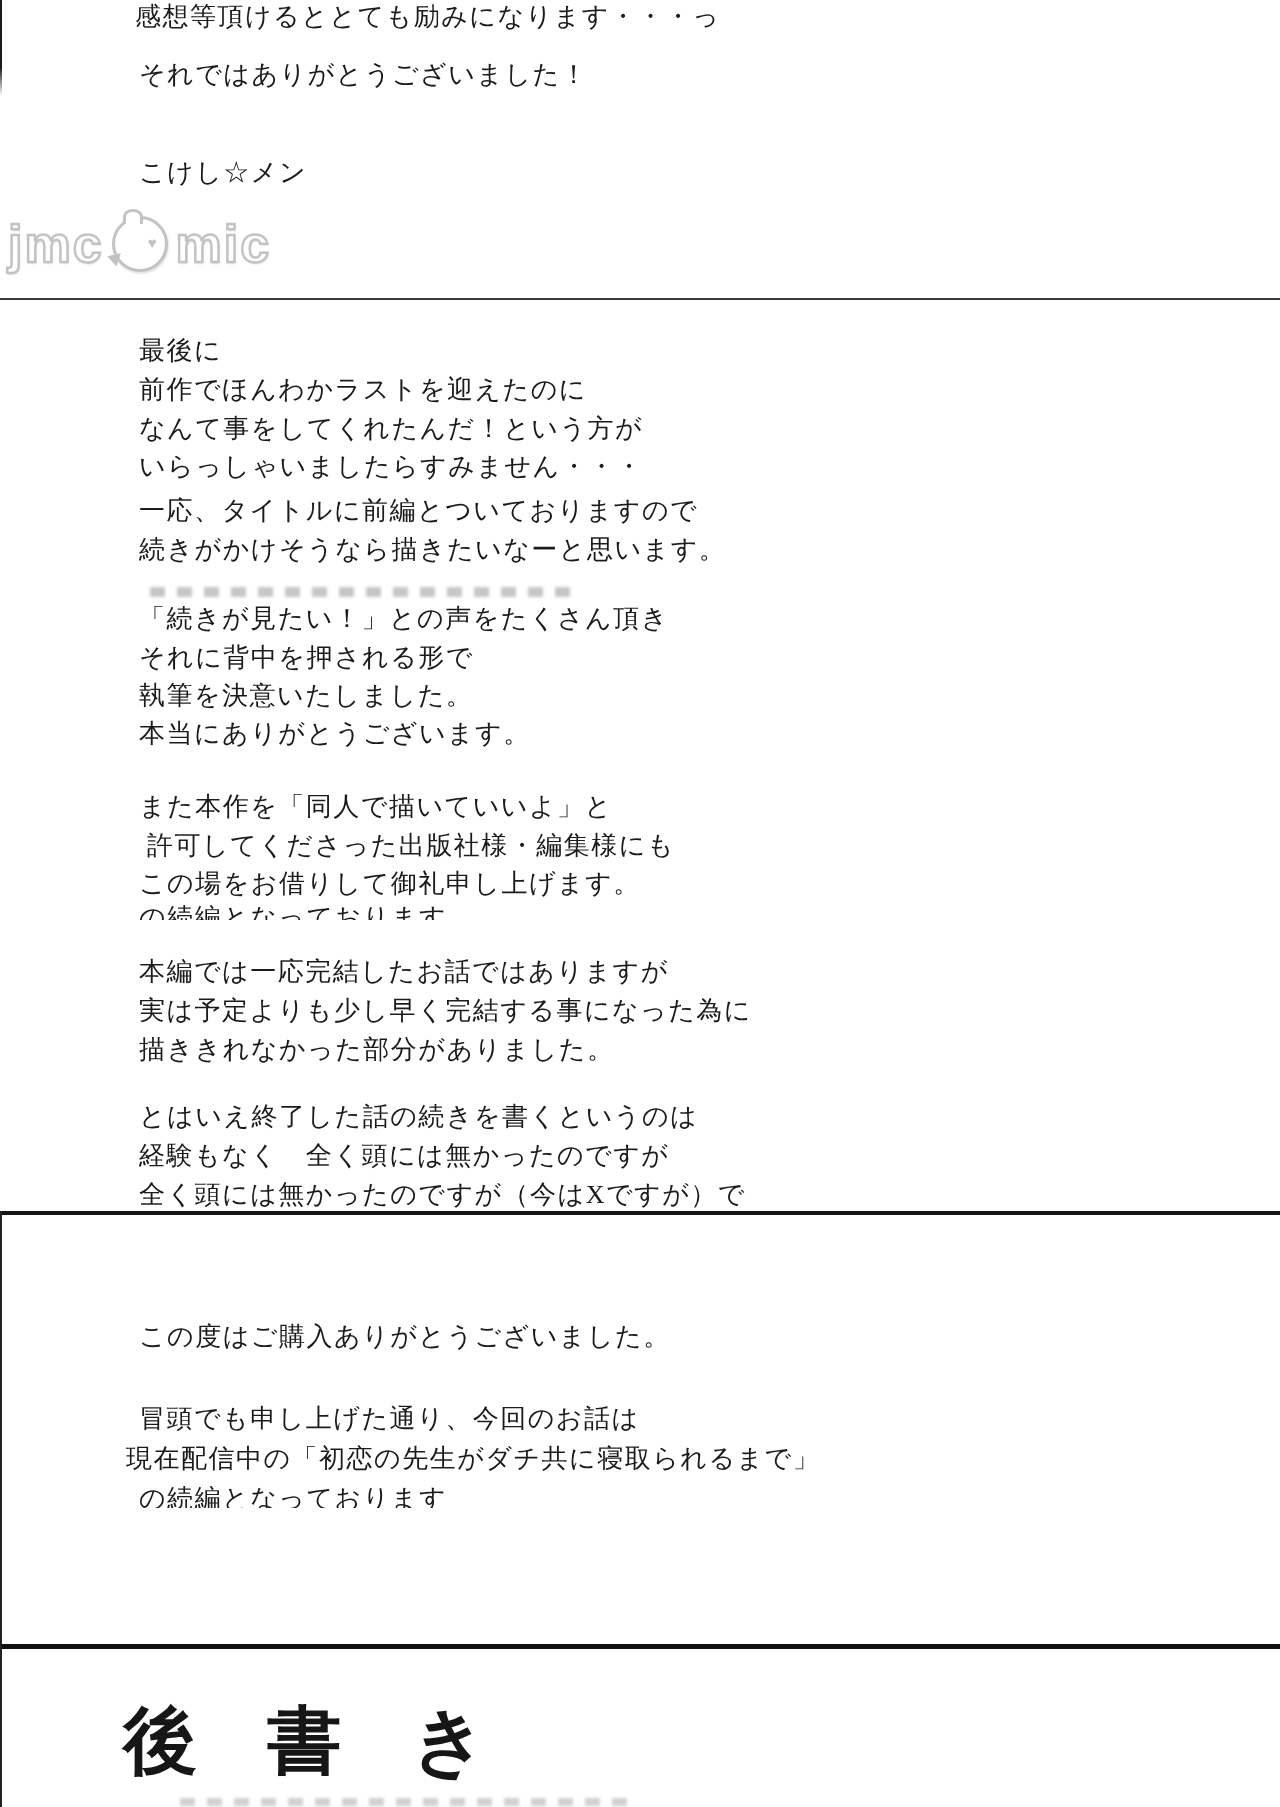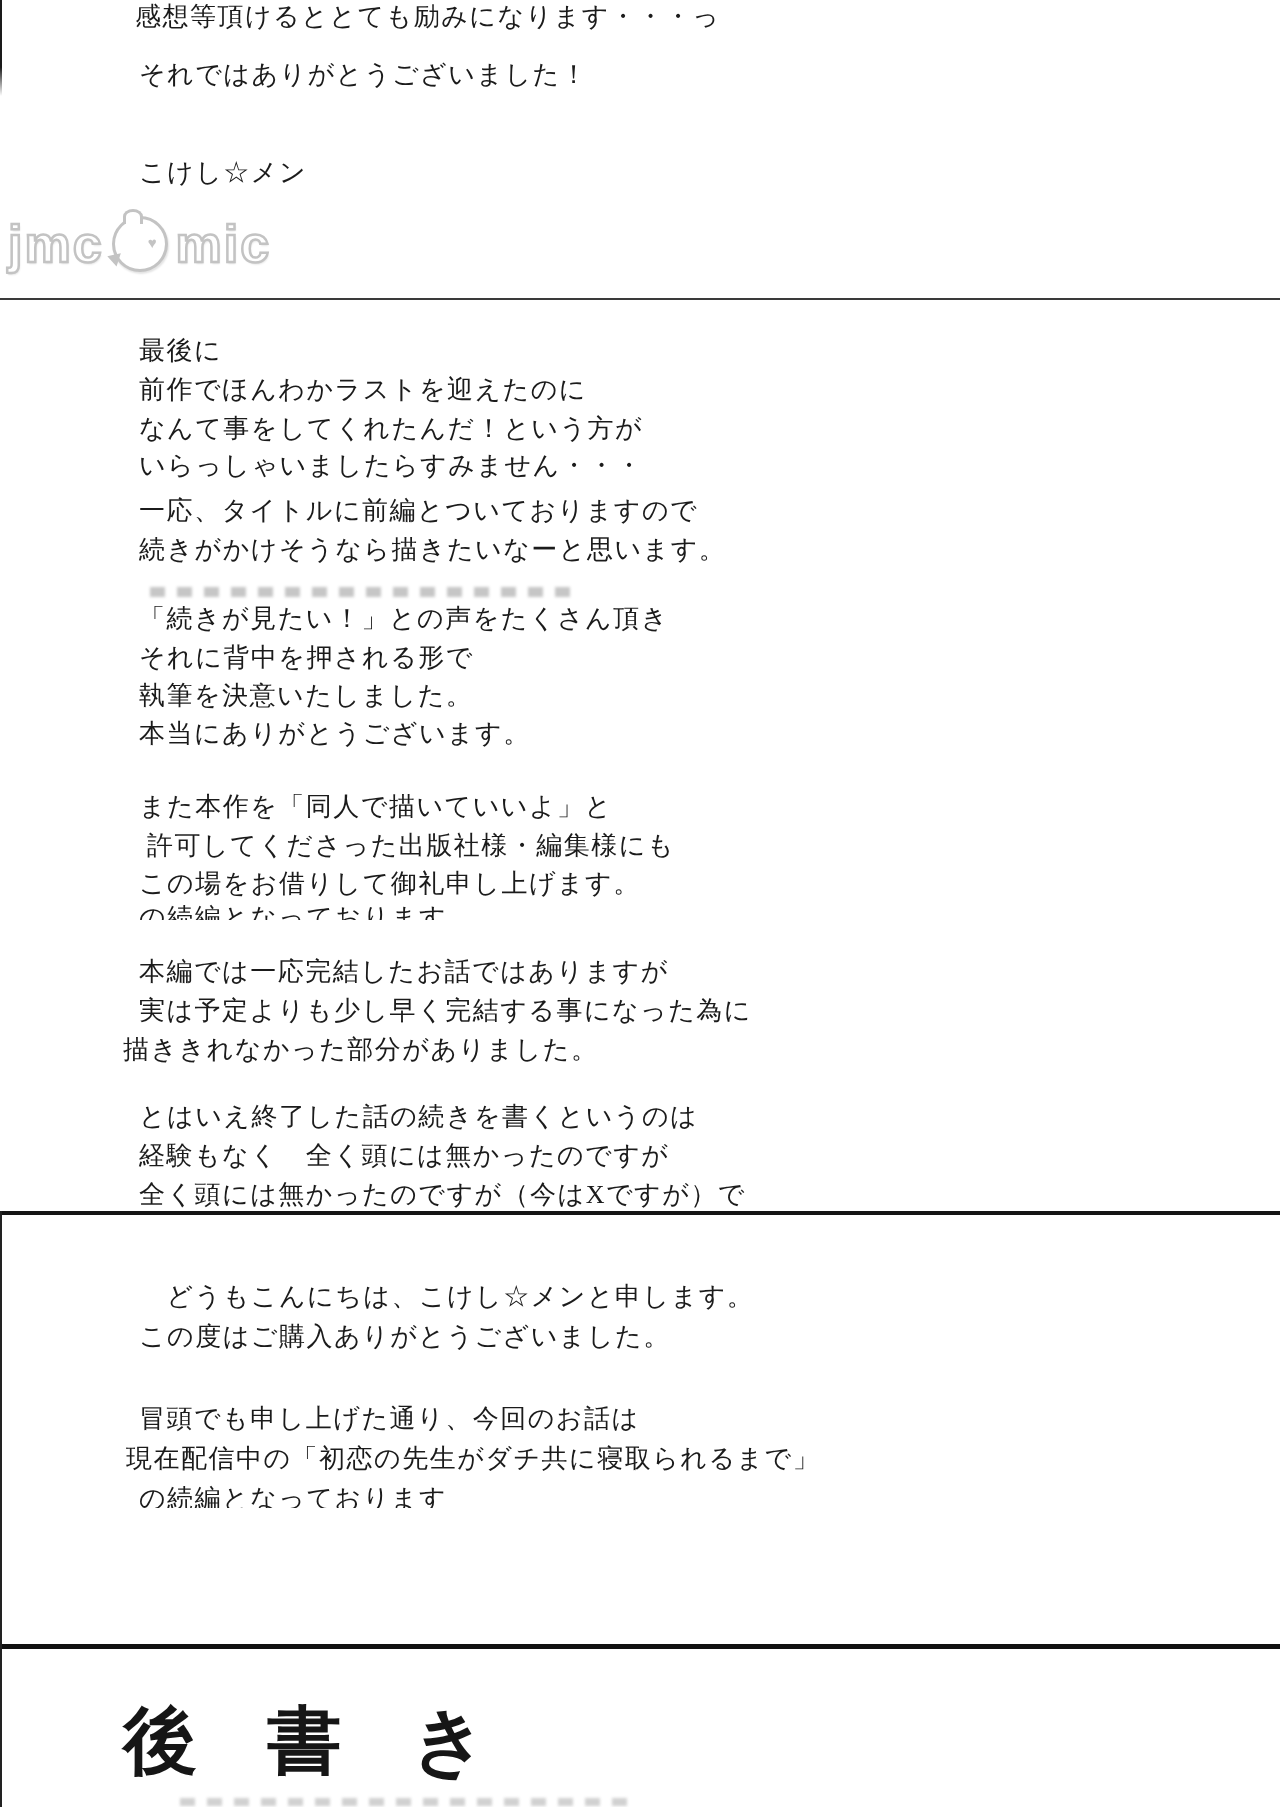--- a/index.html
+++ b/index.html
@@ -50,21 +50,21 @@
         <span class="beak"></span>
     </span>
     <span class="wtxt">mic</span>
   </div>
 
   <div class="hline" style="top:298px;height:2px;background:#3a3a3a;"></div>
 
   <div class="txt" style="left:139px;top:336px;">最後に</div>
   <div class="txt" style="left:139px;top:375px;">前作でほんわかラストを迎えたのに</div>
   <div class="txt" style="left:139px;top:414px;">なんて事をしてくれたんだ！という方が</div>
-  <div class="txt" style="left:139px;top:452px;font-family:Liberation Mono, monospace;">いらっしゃいましたらすみません・・・</div>
+  <div class="txt" style="left:139px;top:452px;">いらっしゃいましたらすみません・・・</div>
 
   <div class="txt" style="left:139px;top:496px;">一応、タイトルに前編とついておりますので</div>
   <div class="txt" style="left:139px;top:535px;">続きがかけそうなら描きたいなーと思います。</div>
 
   <div class="smudge" style="left:150px;top:587px;width:430px;height:10px;"></div>
 
   <div class="txt" style="left:139px;top:604px;">「続きが見たい！」との声をたくさん頂き</div>
   <div class="txt" style="left:139px;top:643px;">それに背中を押される形で</div>
   <div class="txt" style="left:139px;top:681px;">執筆を決意いたしました。</div>
   <div class="txt" style="left:139px;top:719px;">本当にありがとうございます。</div>
@@ -72,29 +72,28 @@
   <div class="txt" style="left:139px;top:792px;">また本作を「同人で描いていいよ」と</div>
   <div class="txt" style="left:139px;top:831px;margin-left:8px;">許可してくださった出版社様・編集様にも</div>
   <div class="txt" style="left:139px;top:869px;">この場をお借りして御礼申し上げます。</div>
 
   <div class="txt clip" style="left:139px;top:903px;height:17px;">
     <span class="inner">の続編となっております。</span>
   </div>
 
   <div class="txt" style="left:139px;top:957px;">本編では一応完結したお話ではありますが</div>
   <div class="txt" style="left:139px;top:996px;">実は予定よりも少し早く完結する事になった為に</div>
-  <div class="txt" style="left:123px;top:1035px;">描ききれなかった部分がありました。</div>
+  <div class="txt" style="left:139px;top:1035px;">描ききれなかった部分がありました。</div>
 
   <div class="txt" style="left:139px;top:1102px;">とはいえ終了した話の続きを書くというのは</div>
   <div class="txt" style="left:139px;top:1141px;">経験もなく　全く頭には無かったのですが</div>
   <div class="txt" style="left:139px;top:1180px;">全く頭には無かったのですが（今はXですが）で</div>
 
   <div class="hline" style="top:1211px;height:4px;background:#151515;"></div>
 
-  <div class="txt" style="left:139px;top:1282px;">　どうもこんにちは、こけし☆メンと申します。</div>
   <div class="txt" style="left:139px;top:1322px;">この度はご購入ありがとうございました。</div>
 
   <div class="txt" style="left:139px;top:1404px;">冒頭でも申し上げた通り、今回のお話は</div>
   <div class="txt" style="left:126px;top:1444px;text-align:right;">現在配信中の「初恋の先生がダチ共に寝取られるまで」</div>
   <div class="txt clip" style="left:139px;top:1484px;height:24px;">
     <span class="inner">の続編となっております</span>
   </div>
 
   <div class="hline" style="top:1644px;height:5px;background:#111;"></div>
 

